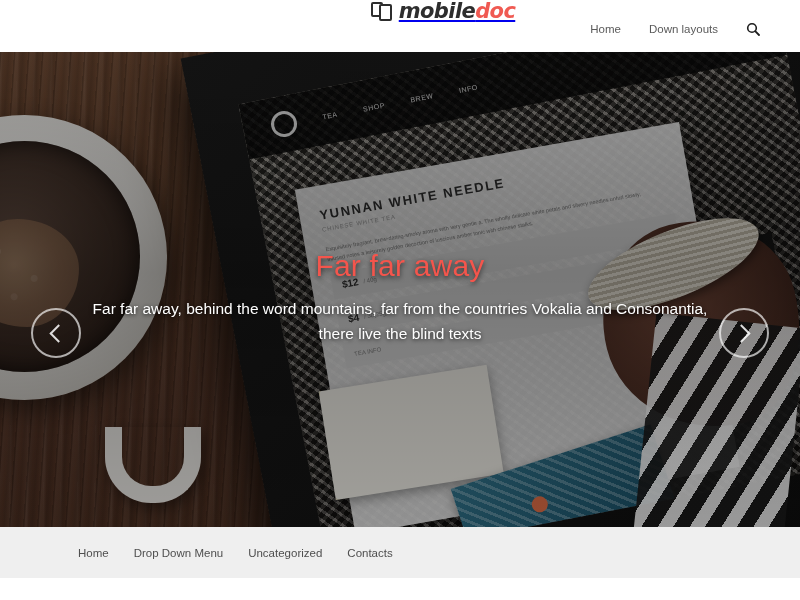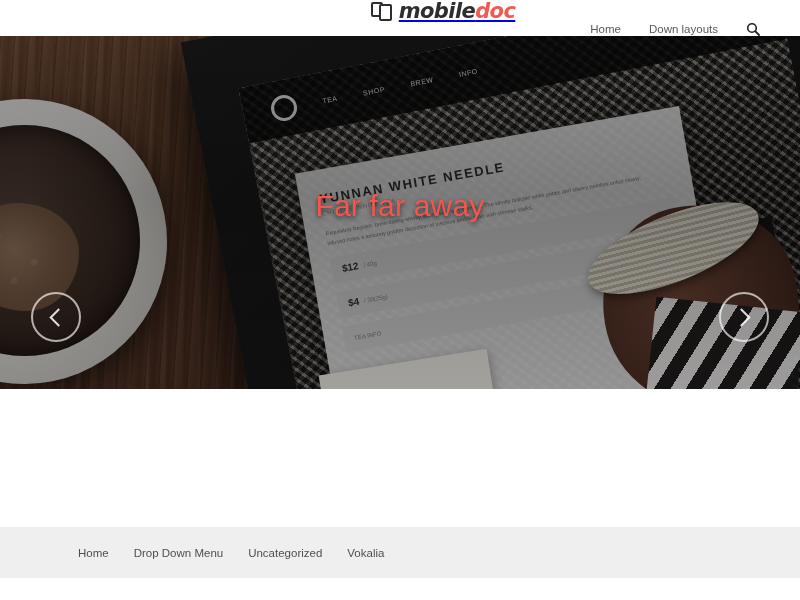--- a/index.html
+++ b/index.html
@@ -60,22 +60,22 @@
     text-decoration:none; white-space:nowrap;
     cursor:pointer;
   }
   .nav-search {
     width:14px; height:14px; position:relative;
     cursor:pointer; display:block;
   }
 
   
   .hero {
-    position:absolute; top:36px; left:0;
-    width:800px; height:353px;
+    position:absolute; top:52px; left:0;
+    width:800px; height:491px;
     overflow:hidden;
     background:#3a2a20;
   }
   .hero-photo { position:absolute; inset:0; }
 
   
   .wood {
     position:absolute; inset:0;
     background:
       repeating-linear-gradient(94deg,
@@ -372,31 +372,32 @@
     <div class="hat-person">
       <span class="brim"></span>
     </div>
     <div class="stripes"></div>
 
     <div class="hero-shade"></div>
   </div>
 
   <div class="hero-content">
     <h1 class="hero-title">Far far away</h1>
+    <p class="hero-sub">Far far away, behind the word mountains, far from the countries Vokalia and Consonantia, there live the blind texts</p>
   </div>
 
   <div class="arrow arrow-prev">
     <span class="chev chev-l"></span>
   </div>
   <div class="arrow arrow-next">
     <span class="chev chev-r"></span>
   </div>
 </section>
 
 <div class="footer">
   <nav class="footer-nav">
     <a class="footer-link" href="#">Home</a>
     <a class="footer-link" href="#">Drop Down Menu</a>
     <a class="footer-link" href="#">Uncategorized</a>
-    <a class="footer-link" href="#">Vokalia</a>
+    <a class="footer-link" href="#">Contacts</a>
   </nav>
 </div>
 <div class="page-bottom"></div>
 
 </body></html>

